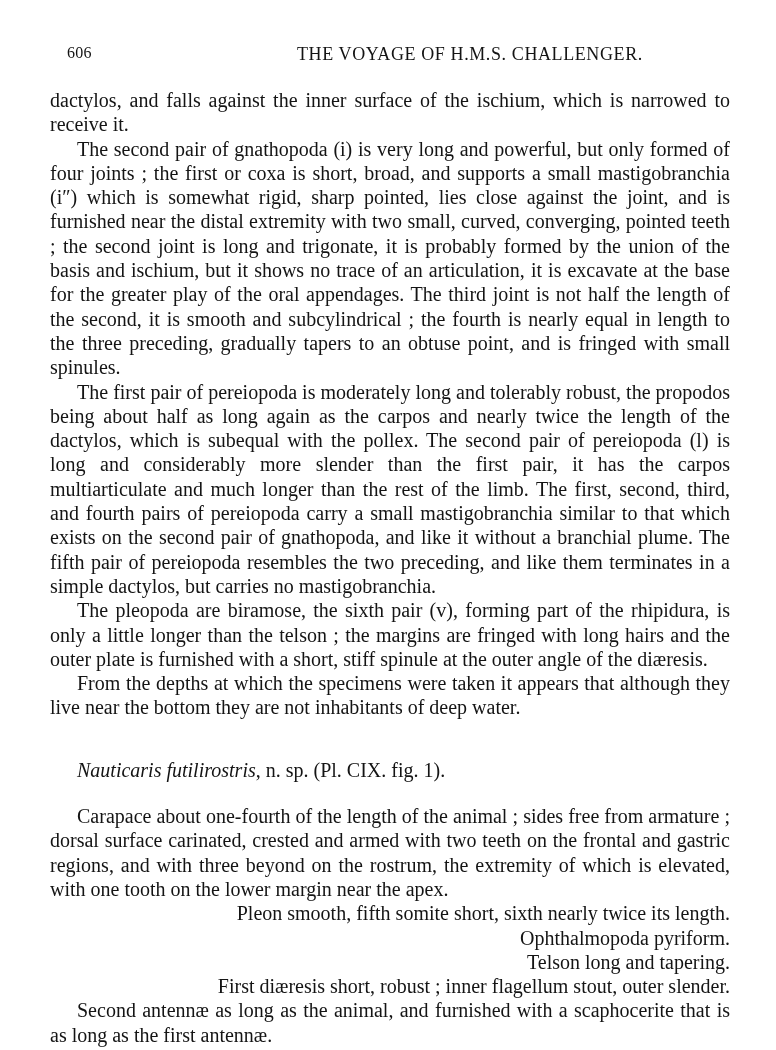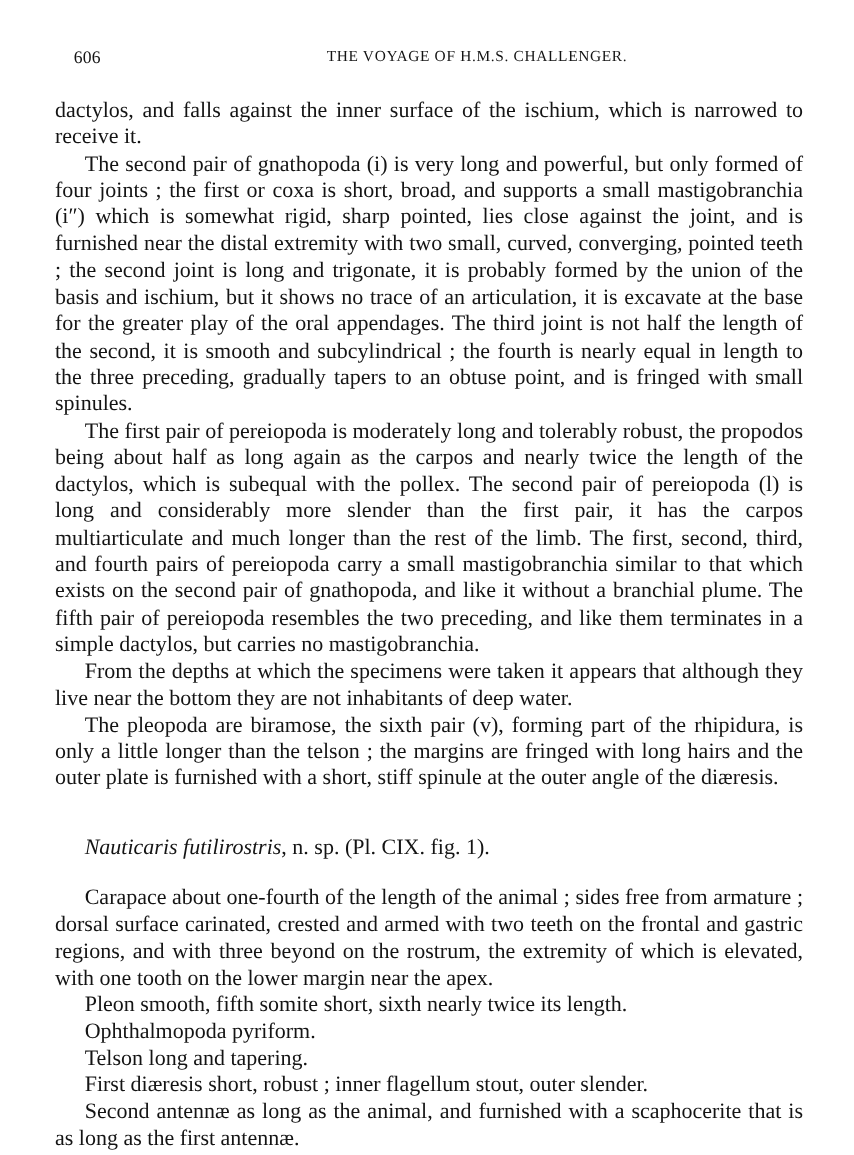--- a/index.html
+++ b/index.html
@@ -7,49 +7,49 @@
     width: 776px; height: 1050px; overflow: hidden;
     font-family: "Liberation Serif", "DejaVu Serif", serif;
     color: #141414;
   }
   .page { position: relative; width: 776px; height: 1050px; }
   .header {
     position: absolute; top: 44px; left: 50px; width: 680px; height: 22px;
     font-size: 15px; letter-spacing: 0.2px; margin-left: 15px;
   }
   .header .pageno { position: absolute; left: 2px; top: 0; font-size: 16px; }
-  .header .running { position: absolute; left: 232px; top: 0; font-size: 14px; letter-spacing: 0.6px; }
+  .header .running { position: absolute; left: 232px; top: 0; font-size: 18px; letter-spacing: 0.6px; }
   .body {
     position: absolute; top: 88px; left: 50px; width: 680px;
     font-size: 20px; line-height: 24.3px; text-align: justify;
   }
   .body p { margin: 0; text-indent: 27px; }
   .body p.noindent { text-indent: 0; }
   .heading {
     margin-top: 38px !important; margin-bottom: 22px !important;
     text-indent: 25px;
   }
   .heading i { font-style: italic; }
-  .short { text-align: left; }
+  .short { text-align: right; }
 </style>
 </head>
 <body>
 
 <div class="page">
   <div class="header">
     <span class="pageno">606</span>
     <span class="running">THE VOYAGE OF H.M.S. CHALLENGER.</span>
   </div>
 
   <div class="body">
     <p class="noindent">dactylos, and falls against the inner surface of the ischium, which is narrowed to receive it.</p>
     <p>The second pair of gnathopoda (i) is very long and powerful, but only formed of four joints ; the first or coxa is short, broad, and supports a small mastigobranchia (i″) which is somewhat rigid, sharp pointed, lies close against the joint, and is furnished near the distal extremity with two small, curved, converging, pointed teeth ; the second joint is long and trigonate, it is probably formed by the union of the basis and ischium, but it shows no trace of an articulation, it is excavate at the base for the greater play of the oral appendages.  The third joint is not half the length of the second, it is smooth and subcylindrical ; the fourth is nearly equal in length to the three preceding, gradually tapers to an obtuse point, and is fringed with small spinules.</p>
     <p>The first pair of pereiopoda is moderately long and tolerably robust, the propodos being about half as long again as the carpos and nearly twice the length of the dactylos, which is subequal with the pollex.  The second pair of pereiopoda (l) is long and considerably more slender than the first pair, it has the carpos multiarticulate and much longer than the rest of the limb.  The first, second, third, and fourth pairs of pereiopoda carry a small mastigobranchia similar to that which exists on the second pair of gnathopoda, and like it without a branchial plume.  The fifth pair of pereiopoda resembles the two preceding, and like them terminates in a simple dactylos, but carries no mastigobranchia.</p>
+    <p>The pleopoda are biramose, the sixth pair (v), forming part of the rhipidura, is only a little longer than the telson ; the margins are fringed with long hairs and the outer plate is furnished with a short, stiff spinule at the outer angle of the diæresis.</p>
     <p>From the depths at which the specimens were taken it appears that although they live near the bottom they are not inhabitants of deep water.</p>
-    <p>The pleopoda are biramose, the sixth pair (v), forming part of the rhipidura, is only a little longer than the telson ; the margins are fringed with long hairs and the outer plate is furnished with a short, stiff spinule at the outer angle of the diæresis.</p>
 
     <p class="heading"><i>Nauticaris futilirostris</i><span>, n. sp. (Pl. CIX. fig. 1).</span></p>
 
     <p>Carapace about one-fourth of the length of the animal ; sides free from armature ; dorsal surface carinated, crested and armed with two teeth on the frontal and gastric regions, and with three beyond on the rostrum, the extremity of which is elevated, with one tooth on the lower margin near the apex.</p>
     <p class="short">Pleon smooth, fifth somite short, sixth nearly twice its length.</p>
     <p class="short">Ophthalmopoda pyriform.</p>
     <p class="short">Telson long and tapering.</p>
     <p class="short">First diæresis short, robust ; inner flagellum stout, outer slender.</p>
     <p>Second antennæ as long as the animal, and furnished with a scaphocerite that is as long as the first antennæ.</p>
     <p class="short">Second gnathopod part and robust.</p>

